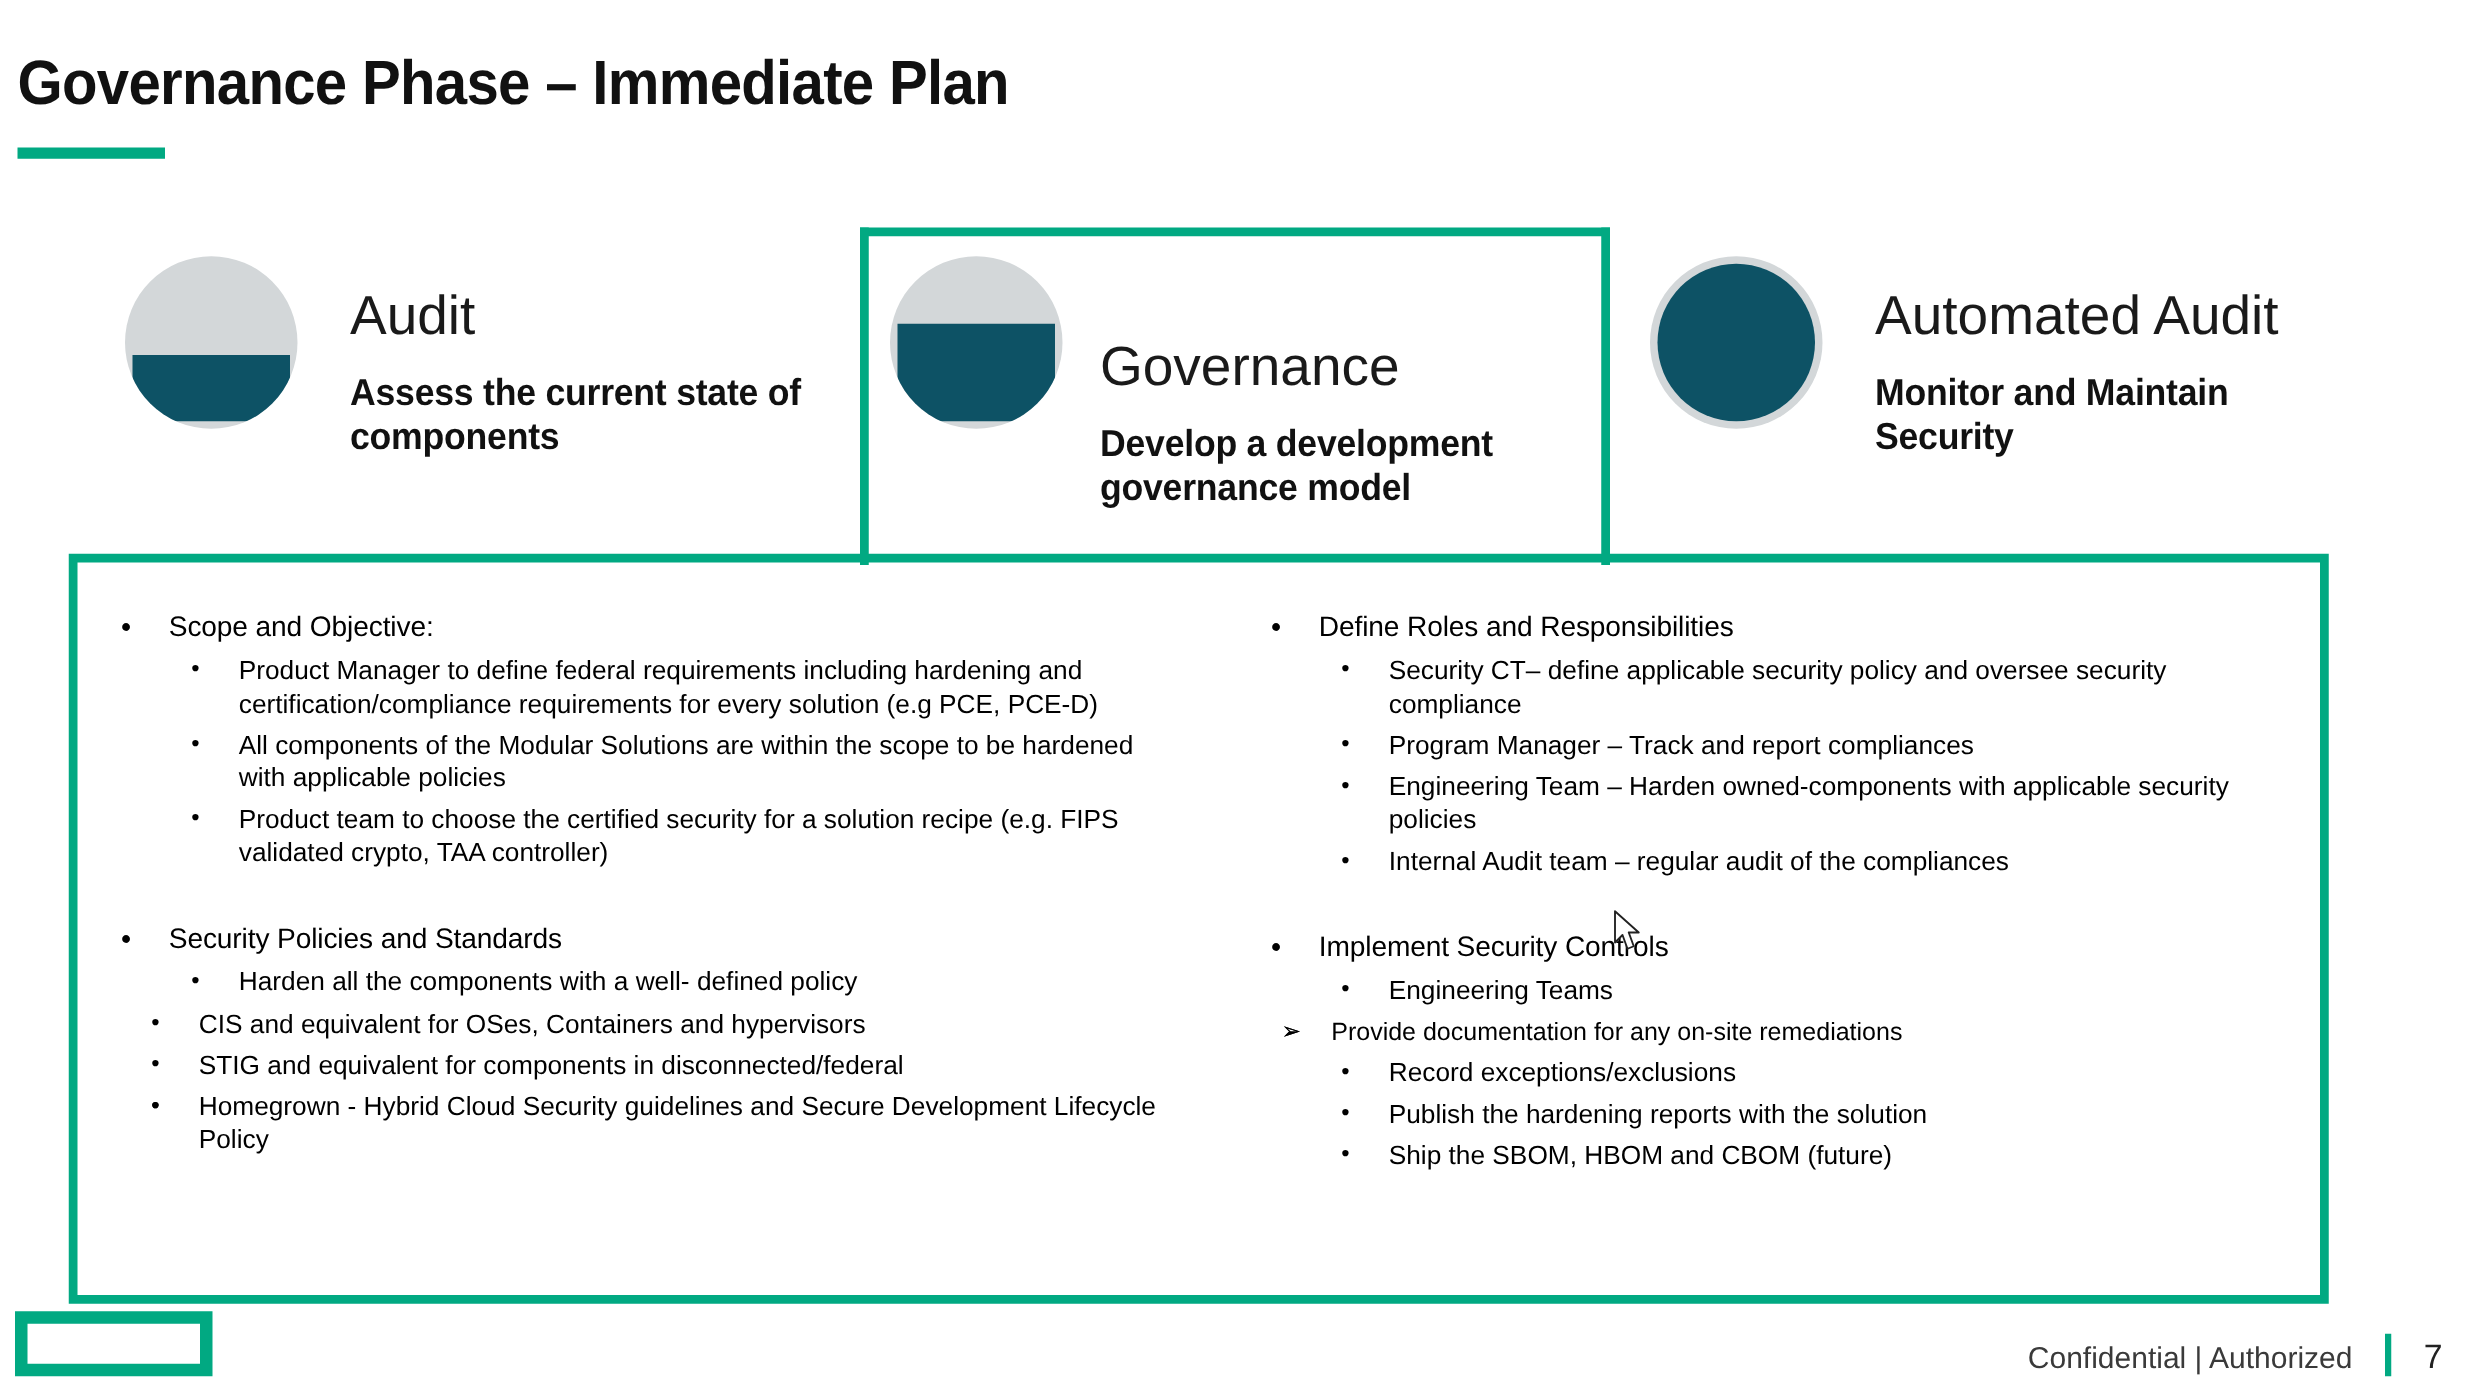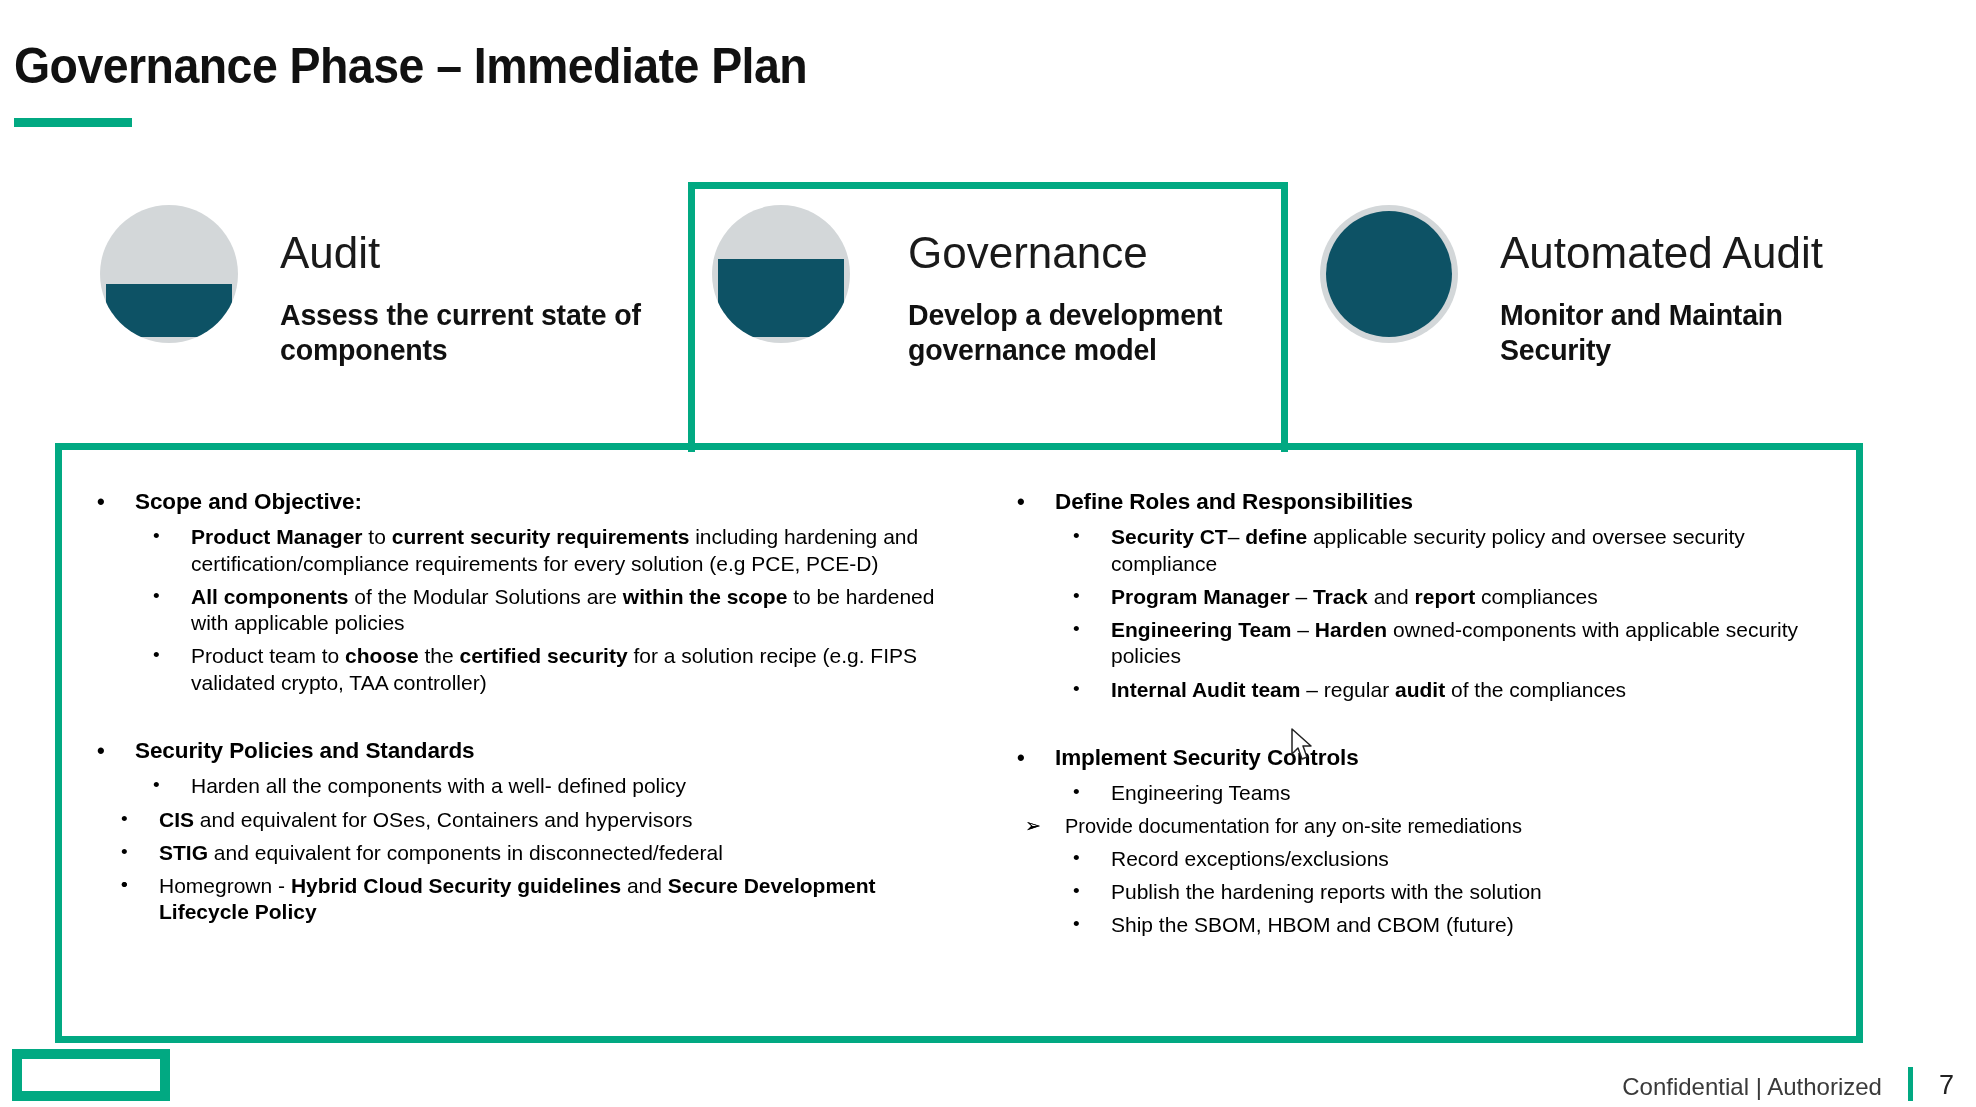--- a/index.html
+++ b/index.html
@@ -49,21 +49,21 @@
   }
   .phase .desc{
     margin-top:22px;font-size:30px;line-height:1.18;font-weight:bold;
     letter-spacing:-0.2px;transform:scaleX(.95);transform-origin:left top;
     color:#111111;
   }
 
   #phase-0{left:100px;}
   #phase-1{left:712px;}
   #phase-2{left:1320px;}
-  #phase-1 .txt{left:196px;}
+  #phase-1 .txt{left:168px;margin-top:41px;}
   #phase-2 .txt{left:180px;}
 
   
   .frame-gov{
     position:absolute;left:688px;top:182px;width:600px;height:270px;
     border:7px solid #01A982;border-bottom:none;box-sizing:border-box;
     z-index:1;
   }
   .frame-body{
     position:absolute;left:55px;top:443px;width:1808px;height:600px;
@@ -106,21 +106,21 @@
   }
   .l4{
     font-size:20px;font-weight:normal;line-height:1.25;
     margin-left:66px;margin-top:7px;
   }
   .l4 > .bullet{
     position:absolute;left:-40px;top:-1px;font-size:19px;line-height:1.3;
     font-family:"DejaVu Sans", sans-serif;
   }
   .gap{height:26px;}
-  b{font-weight:bold;}
+  b{font-weight:normal;}
   sup{font-size:0.62em;vertical-align:super;}
 
   
   .hpe-logo{
     position:absolute;left:12px;bottom:6px;width:158px;height:52px;
     border:10px solid #01A982;box-sizing:border-box;background:#ffffff;
   }
   .footer-right{
     position:absolute;right:22px;bottom:6px;
     display:flex;align-items:flex-end;gap:26px;
@@ -171,21 +171,21 @@
     </div>
     <div class="txt">
       <div class="name">Automated Audit</div>
       <div class="desc">Monitor and Maintain Security</div>
     </div>
   </div>
 
   <div class="cols">
     <ul class="col left" id="col-left">
         <li class="l1"><span class="bullet">•</span><span><b>Scope and Objective:</b></span></li>
-        <li class="l2"><span class="bullet">•</span><span><b>Product Manager</b> to <b>current security requirements</b> including hardening and certification/compliance requirements for every solution (e.g PCE, PCE-D)</span></li>
+        <li class="l2"><span class="bullet">•</span><span><b>Product Manager</b> to <b>define federal requirements</b> including hardening and certification/compliance requirements for every solution (e.g PCE, PCE-D)</span></li>
         <li class="l2"><span class="bullet">•</span><span><b>All components</b> of the Modular Solutions are <b>within the scope</b> to be hardened with applicable policies</span></li>
         <li class="l2"><span class="bullet">•</span><span>Product team to <b>choose</b> the <b>certified security</b> for a solution recipe (e.g. FIPS validated crypto, TAA controller)</span></li>
         <li class="gap"></li>
         <li class="l1"><span class="bullet">•</span><span><b>Security Policies and Standards</b></span></li>
         <li class="l2"><span class="bullet">•</span><span>Harden all the components with a well- defined policy</span></li>
         <li class="l3"><span class="bullet">•</span><span><b>CIS</b> and equivalent for OSes, Containers and hypervisors</span></li>
         <li class="l3"><span class="bullet">•</span><span><b>STIG</b> and equivalent for components in disconnected/federal</span></li>
         <li class="l3"><span class="bullet">•</span></li>
         <li class="l3"><span class="bullet">•</span><span>Homegrown - <b>Hybrid Cloud Security guidelines</b> and <b>Secure Development Lifecycle Policy</b></span></li>
       </ul>

